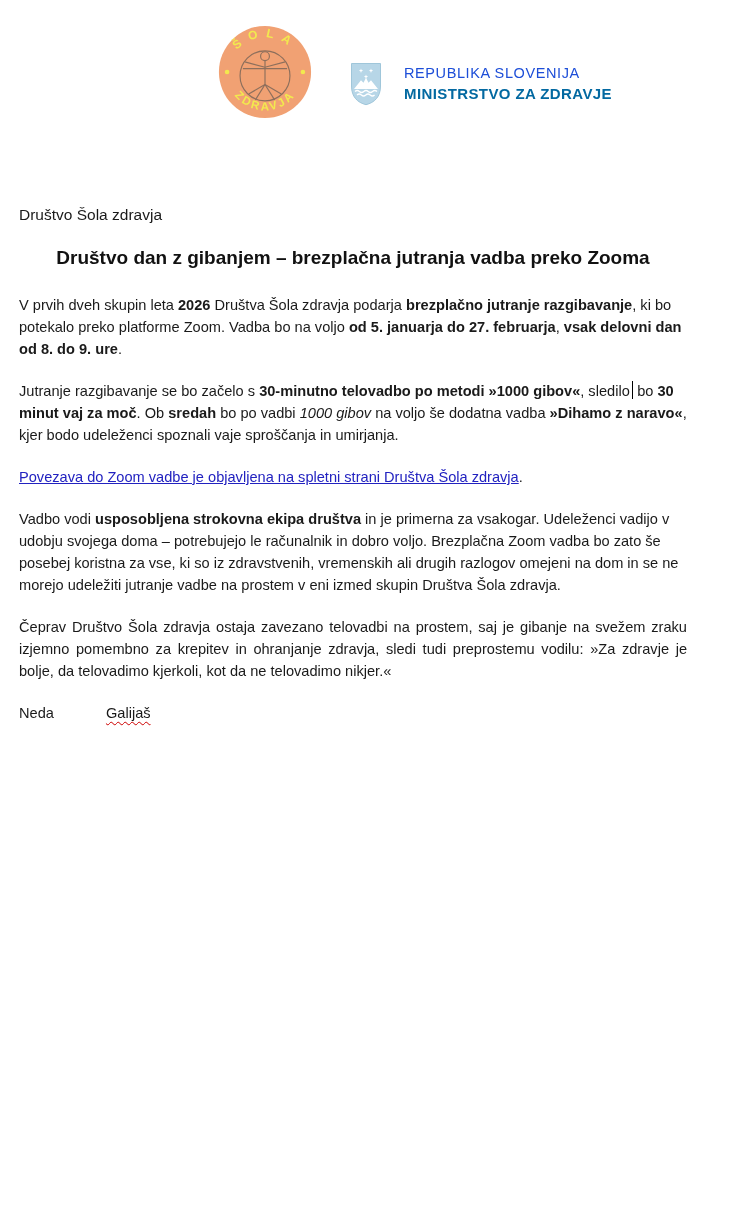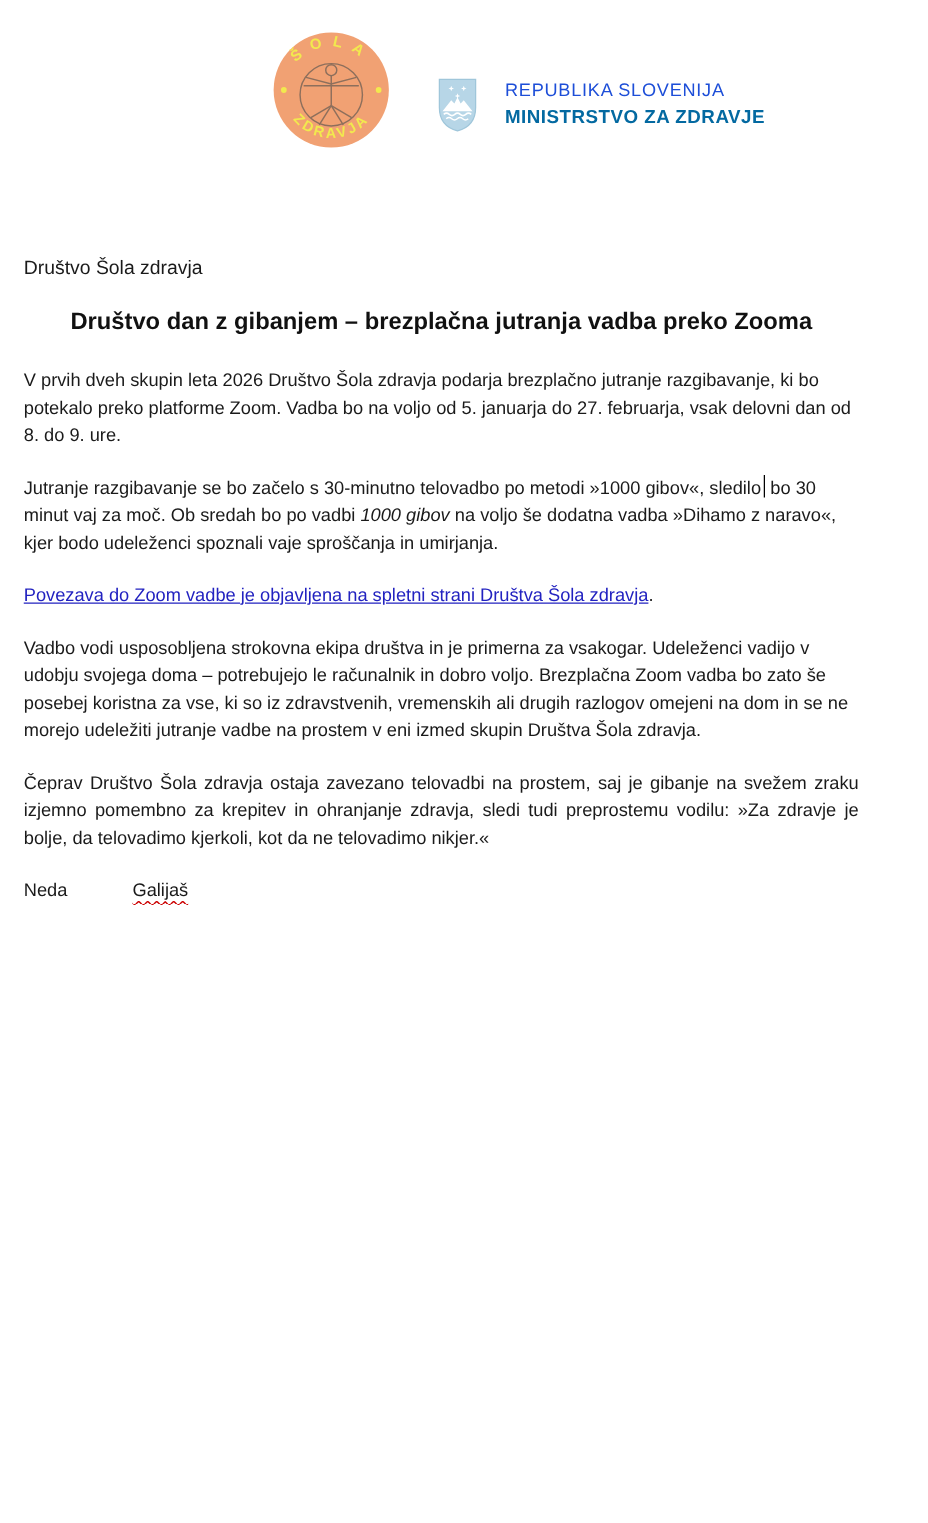--- a/index.html
+++ b/index.html
@@ -16,21 +16,21 @@
   .gov-line2{font-size:15px;font-weight:700;color:#0369a1;letter-spacing:.4px;margin-top:5px;}
 
   
   .content{position:absolute;left:19px;top:206px;width:668px;}
   .sender{font-size:15.5px;margin:0 0 23px;}
   .title{font-size:19px;font-weight:700;text-align:center;margin:0 0 25px;color:#111;}
   p.body{font-size:14.6px;line-height:22px;margin:0 0 20px;}
   p.justify{text-align:justify;}
   p.signature{margin:0;}
 
-  .b{font-weight:400;}
+  .b{font-weight:700;}
   .i{font-style:italic;}
   .link{color:var(--link,#2222c0);text-decoration:underline;cursor:pointer;}
   .spell{
     text-decoration-line:underline;
     text-decoration-style:wavy;
     text-decoration-color:var(--spell,#cc0000);
     text-decoration-thickness:1px;
     text-underline-offset:3px;
     text-decoration-skip-ink:none;
     margin-left:48px;
@@ -88,21 +88,21 @@
 
   <div class="gov-text">
     <div class="gov-line1">REPUBLIKA SLOVENIJA</div>
     <div class="gov-line2">MINISTRSTVO ZA ZDRAVJE</div>
   </div>
 
   <div class="content">
     <p class="sender">Društvo Šola zdravja</p>
     <h1 class="title">Društvo dan z gibanjem – brezplačna jutranja vadba preko Zooma</h1>
 
-    <p class="body"><span>V prvih dveh skupin leta </span><span class="b">2026</span><span> Društvo Šola zdravja podarja </span><span class="b">brezplačno jutranje razgibavanje</span><span>, ki bo potekalo preko platforme Zoom. Vadba bo na voljo </span><span class="b">od 5. januarja do 27. februarja</span><span>, </span><span class="b">vsak delovni dan od 8. do 9. ure</span><span>.</span></p>
+    <p class="body"><span>V prvih dveh skupin leta </span><span class="b">2026</span><span> Društva Šola zdravja podarja </span><span class="b">brezplačno jutranje razgibavanje</span><span>, ki bo potekalo preko platforme Zoom. Vadba bo na voljo </span><span class="b">od 5. januarja do 27. februarja</span><span>, </span><span class="b">vsak delovni dan od 8. do 9. ure</span><span>.</span></p>
     <p class="body"><span>Jutranje razgibavanje se bo začelo s </span><span class="b">30-minutno telovadbo po metodi »1000 gibov«</span><span>, sledilo</span><span class="caret"></span><span> bo </span><span class="b">30 minut vaj za moč</span><span>. Ob </span><span class="b">sredah</span><span> bo po vadbi </span><span class="i">1000 gibov</span><span> na voljo še dodatna vadba </span><span class="b">»Dihamo z naravo«</span><span>, kjer bodo udeleženci spoznali vaje sproščanja in umirjanja.</span></p>
     <p class="body"><span class="link">Povezava do Zoom vadbe je objavljena na spletni strani Društva Šola zdravja</span><span>.</span></p>
     <p class="body"><span>Vadbo vodi </span><span class="b">usposobljena strokovna ekipa društva</span><span> in je primerna za vsakogar. Udeleženci vadijo v udobju svojega doma – potrebujejo le računalnik in dobro voljo. Brezplačna Zoom vadba bo zato še posebej koristna za vse, ki so iz zdravstvenih, vremenskih ali drugih razlogov omejeni na dom in se ne morejo udeležiti jutranje vadbe na prostem v eni izmed skupin Društva Šola zdravja.</span></p>
     <p class="body justify"><span>Čeprav Društvo Šola zdravja ostaja zavezano telovadbi na prostem, saj je gibanje na svežem zraku izjemno pomembno za krepitev in ohranjanje zdravja, sledi tudi preprostemu vodilu: »Za zdravje je bolje, da telovadimo kjerkoli, kot da ne telovadimo nikjer.«</span></p>
     <p class="body signature"><span>Neda </span><span class="spell">Galijaš</span></p>
   </div>
 
 </div>
 
 </body></html>

